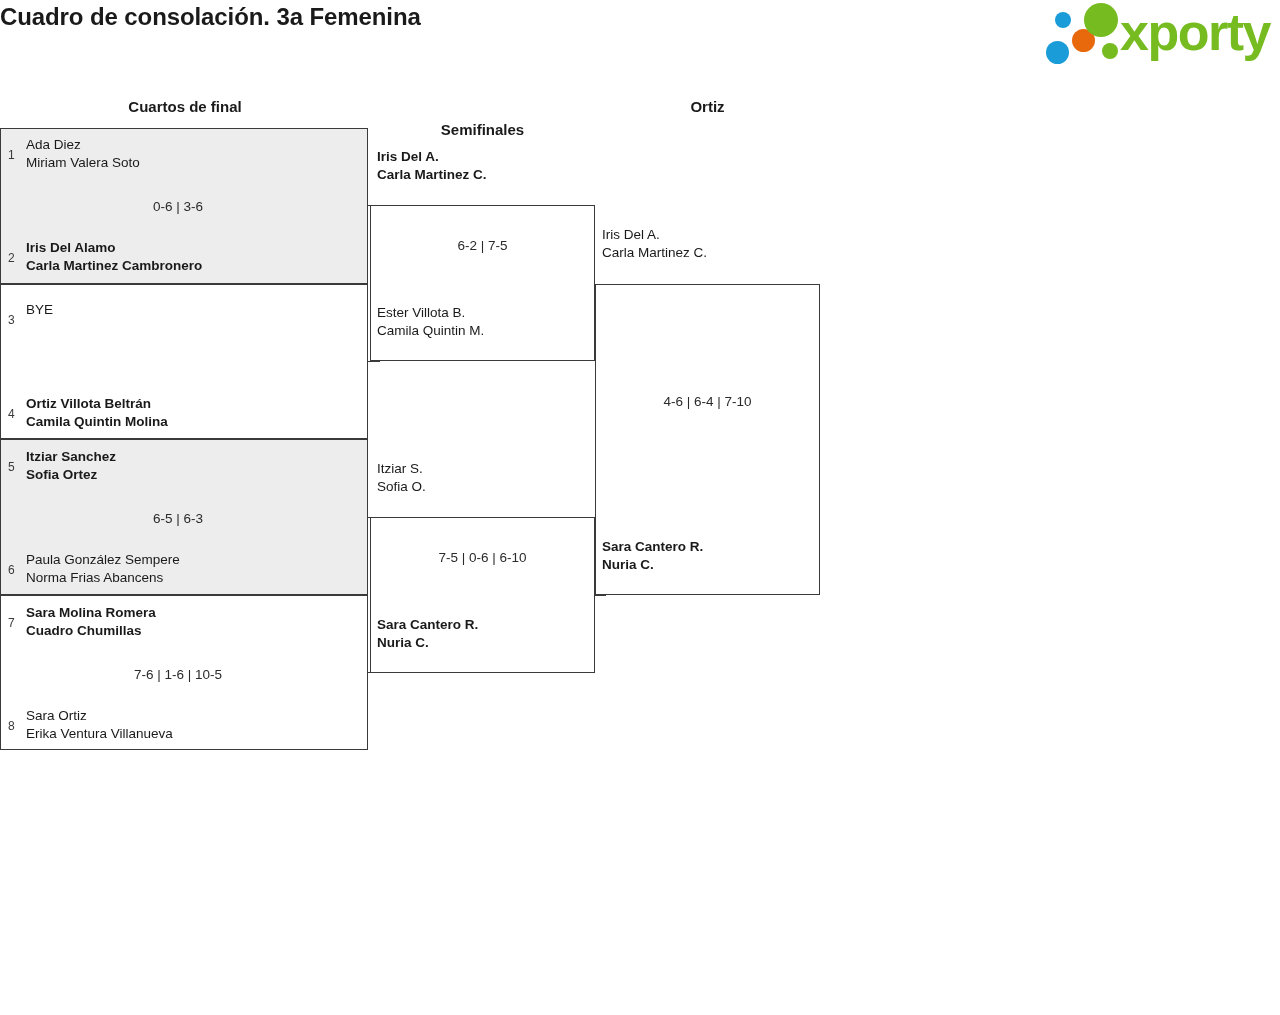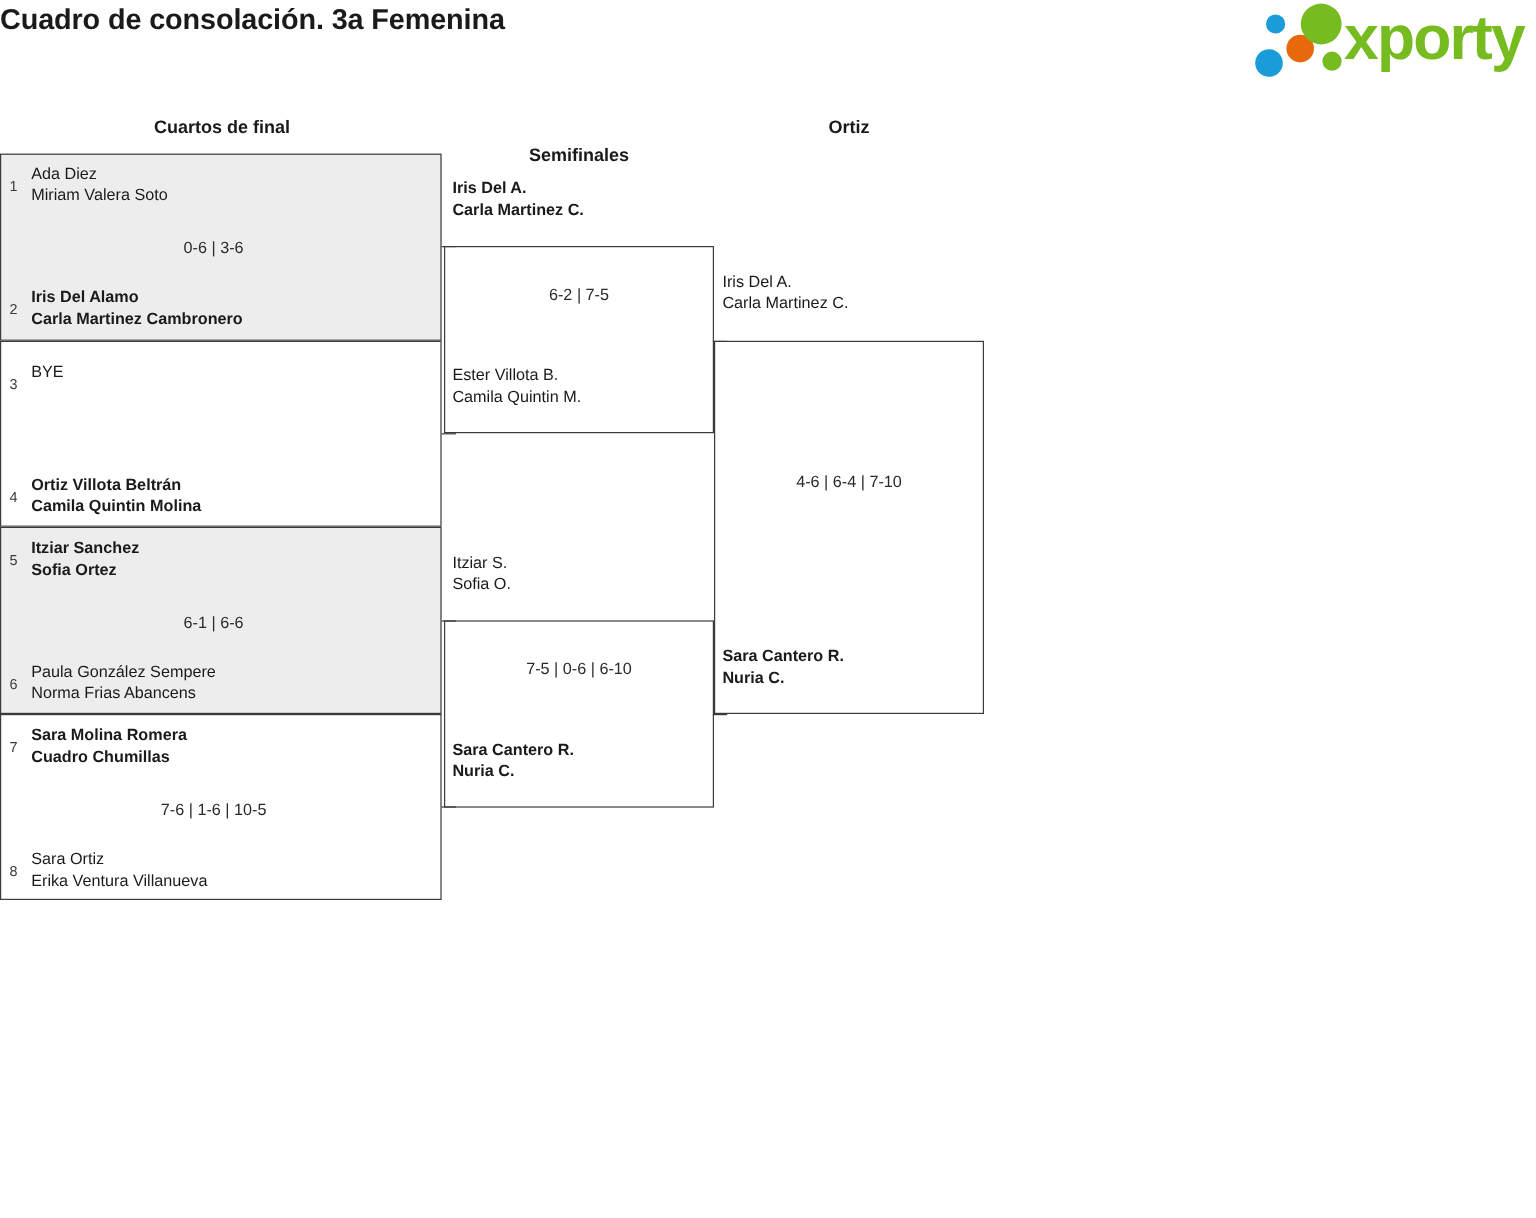--- a/index.html
+++ b/index.html
@@ -309,21 +309,21 @@
   </div>
 
   <div class="entry qf-entry" id="entry-5">
     <span class="seed">5</span>
     <span class="names winner">
       <span class="name-line">Itziar Sanchez</span>
       <span class="name-line">Sofia Ortez</span>
     </span>
   </div>
 
-  <div class="qf-score" id="score-qf3">6-1 | 6-6</div>
+  <div class="qf-score" id="score-qf3">6-5 | 6-3</div>
 
   <div class="entry qf-entry" id="entry-6">
     <span class="seed">6</span>
     <span class="names loser">
       <span class="name-line">Paula González Sempere</span>
       <span class="name-line">Norma Frias Abancens</span>
     </span>
   </div>
 
   <div class="entry qf-entry" id="entry-7">

